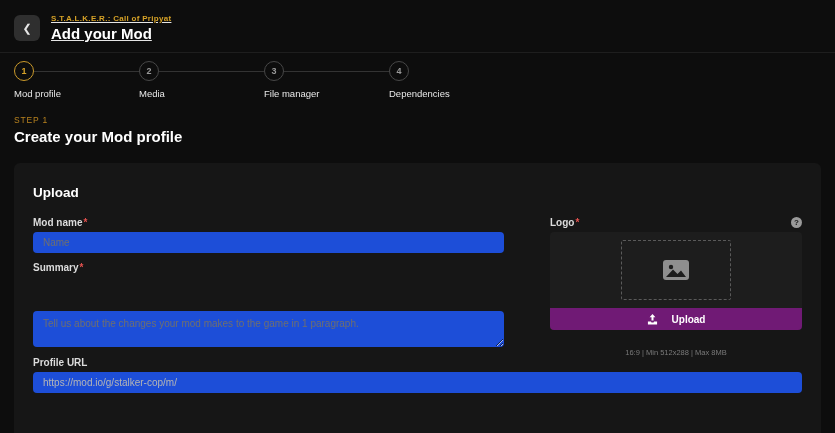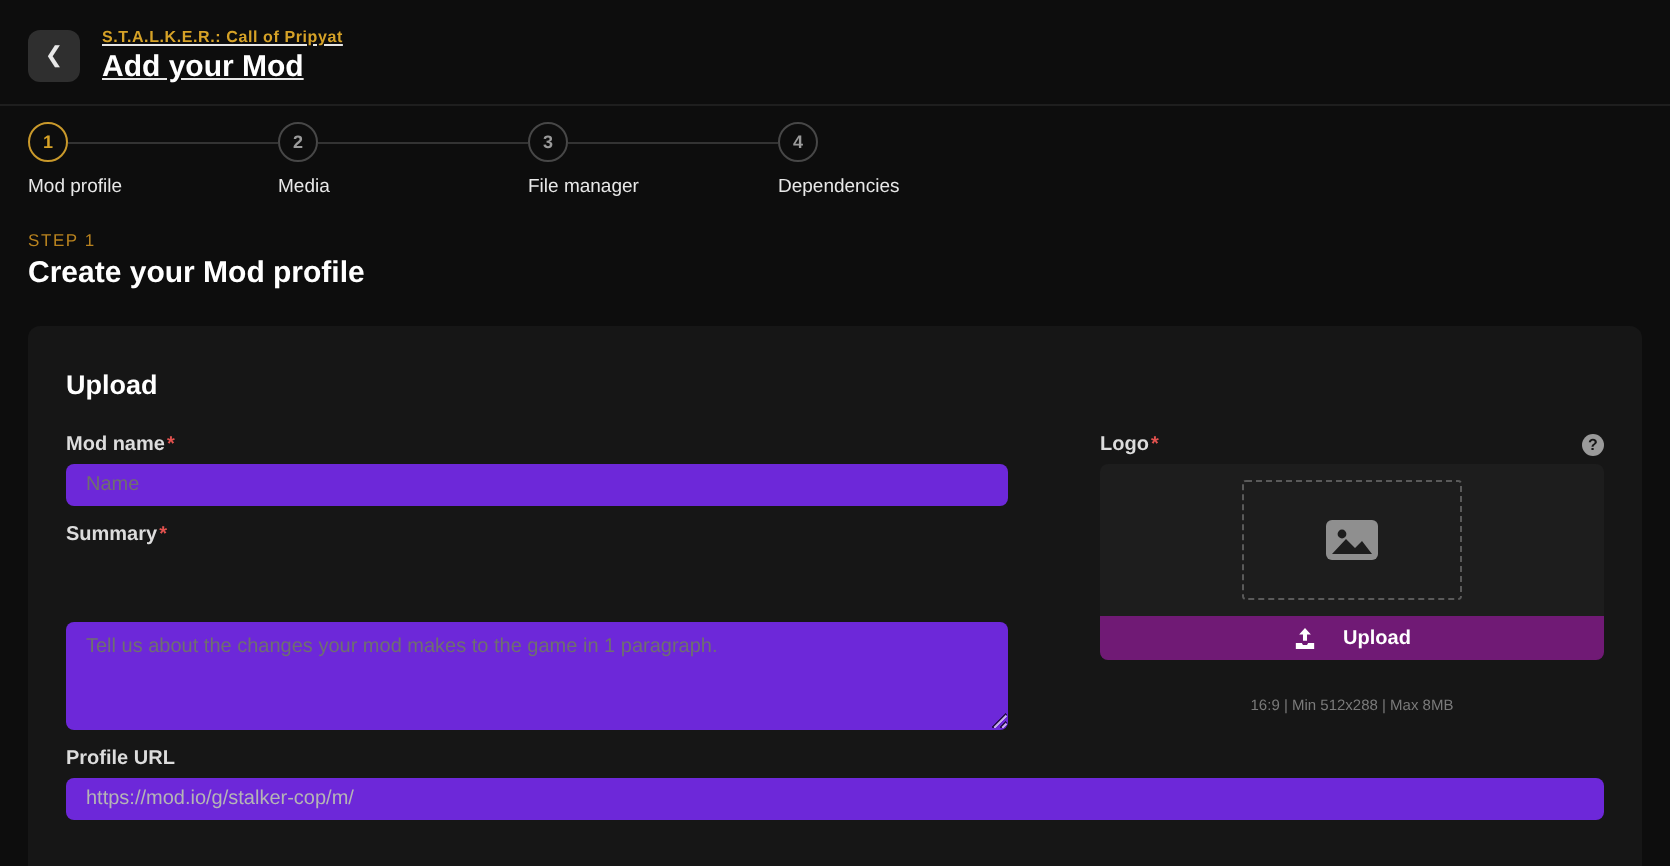--- a/index.html
+++ b/index.html
@@ -60,27 +60,27 @@
   .basics-title { color:#ffffff; font-size:13.5px; font-weight:700; margin-bottom:17px; }
 
   .grid { display:grid; grid-template-columns:1fr 252px; column-gap:46px; }
 
   .field { margin-bottom:9px; }
   .label { display:block; font-size:10px; font-weight:600; color:#dcdcdc; margin-bottom:4px; }
   .req { color:#e3524f; margin-left:1px; }
 
   .input {
     width:100%; height:21px;
-    background:#6d28d9; border:0; border-radius:4px;
+    background:#1d4ed8; border:0; border-radius:4px;
     color:#c9c9c9; font-size:10px; padding:0 10px;
     font-family:"Liberation Sans", sans-serif;
     outline:none;
   }
   .input::placeholder { color:#6f6f6f; }
-  textarea.input { height:54px; padding:7px 10px; resize:vertical; display:block;margin-top:38px; }
+  textarea.input { height:36px; padding:7px 10px; resize:vertical; display:block;margin-top:38px; }
   .helper { font-size:8px; color:#8a8a8a; margin-top:4px; }
 
   
   .logo-head { display:flex; justify-content:space-between; align-items:center; margin-bottom:4px; }
   .help-icon {
     width:11px; height:11px; border-radius:50%;
     background:#9a9a9a; color:#161616; font-size:8px; font-weight:700;
     display:flex; align-items:center; justify-content:center; cursor:pointer;
   }
   .logo-card { background:#1d1d1d; border-radius:4px; overflow:hidden; }

